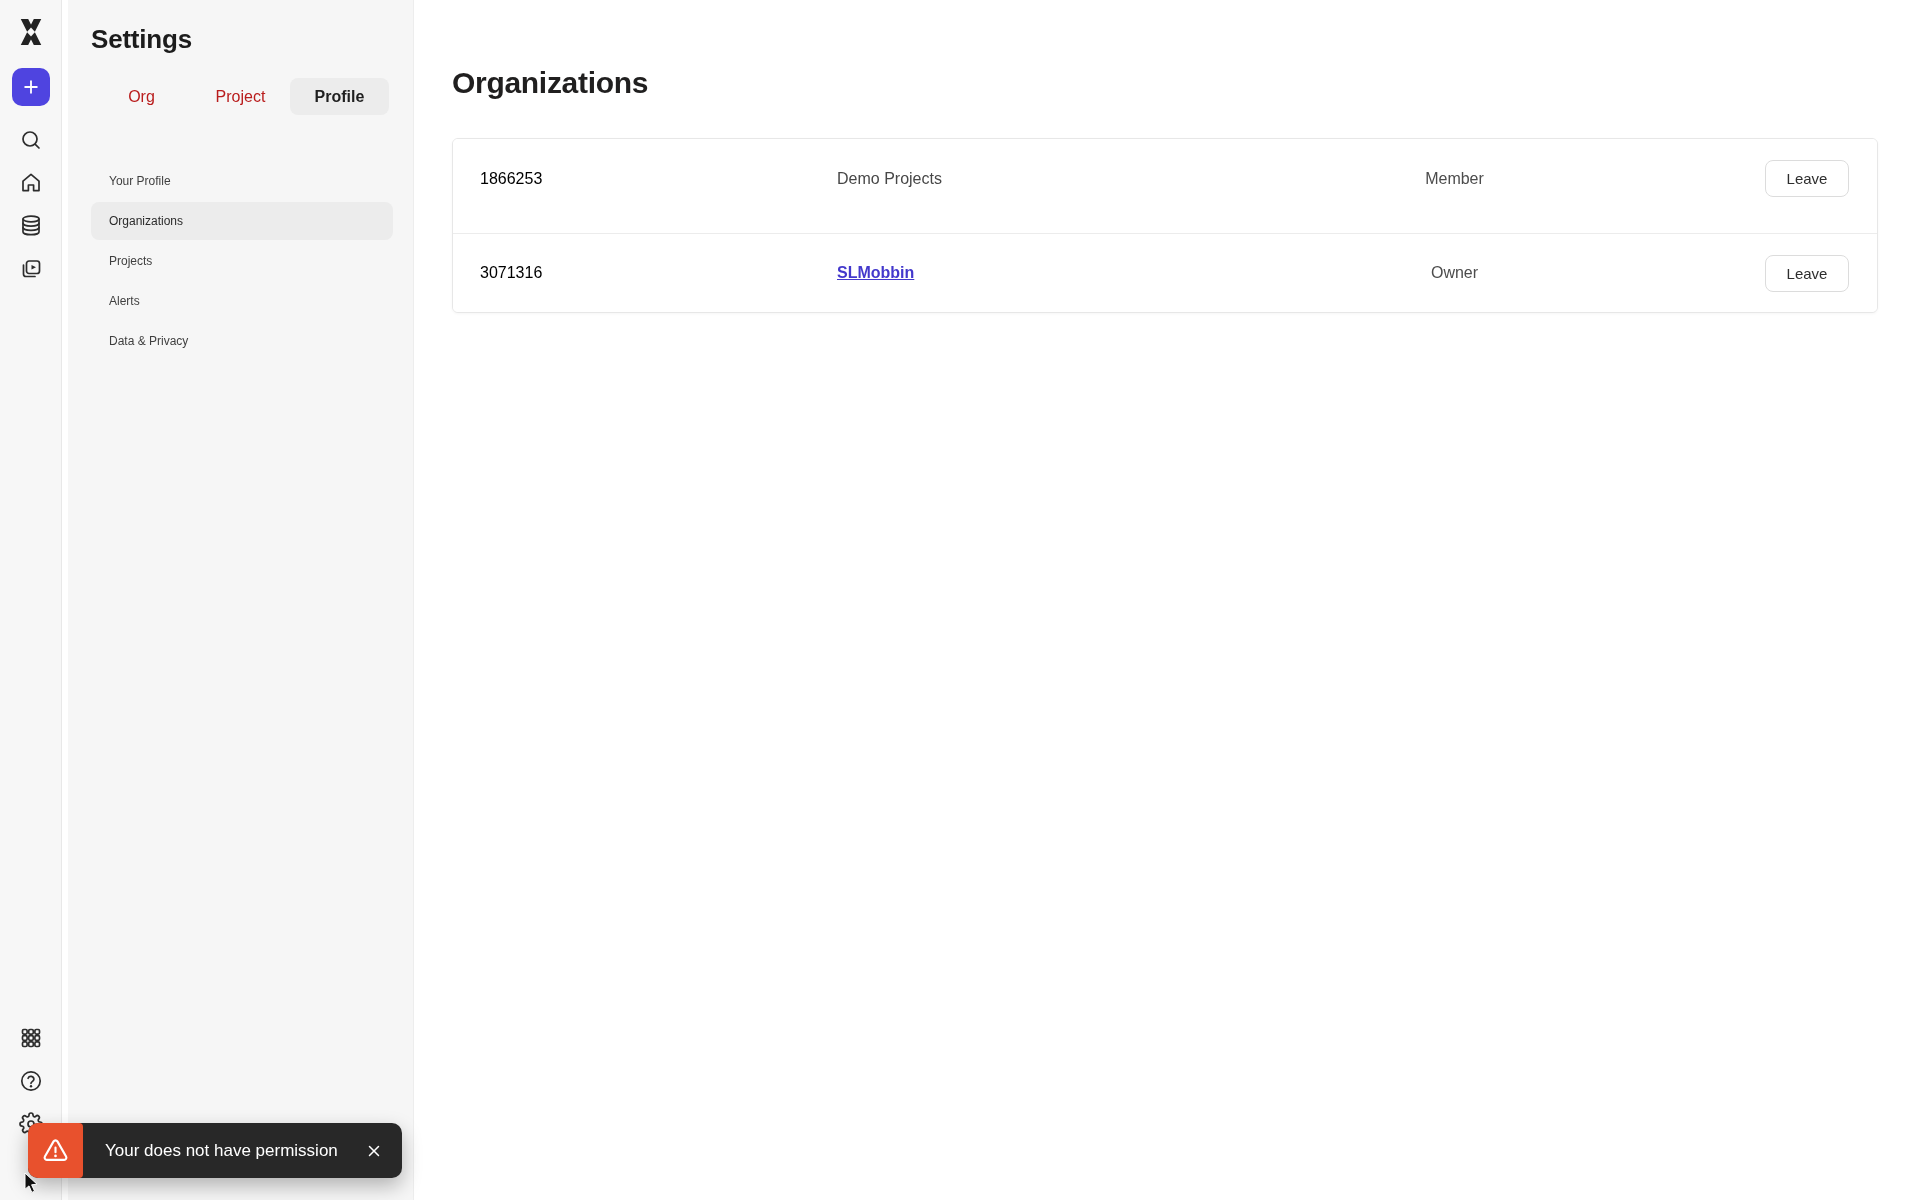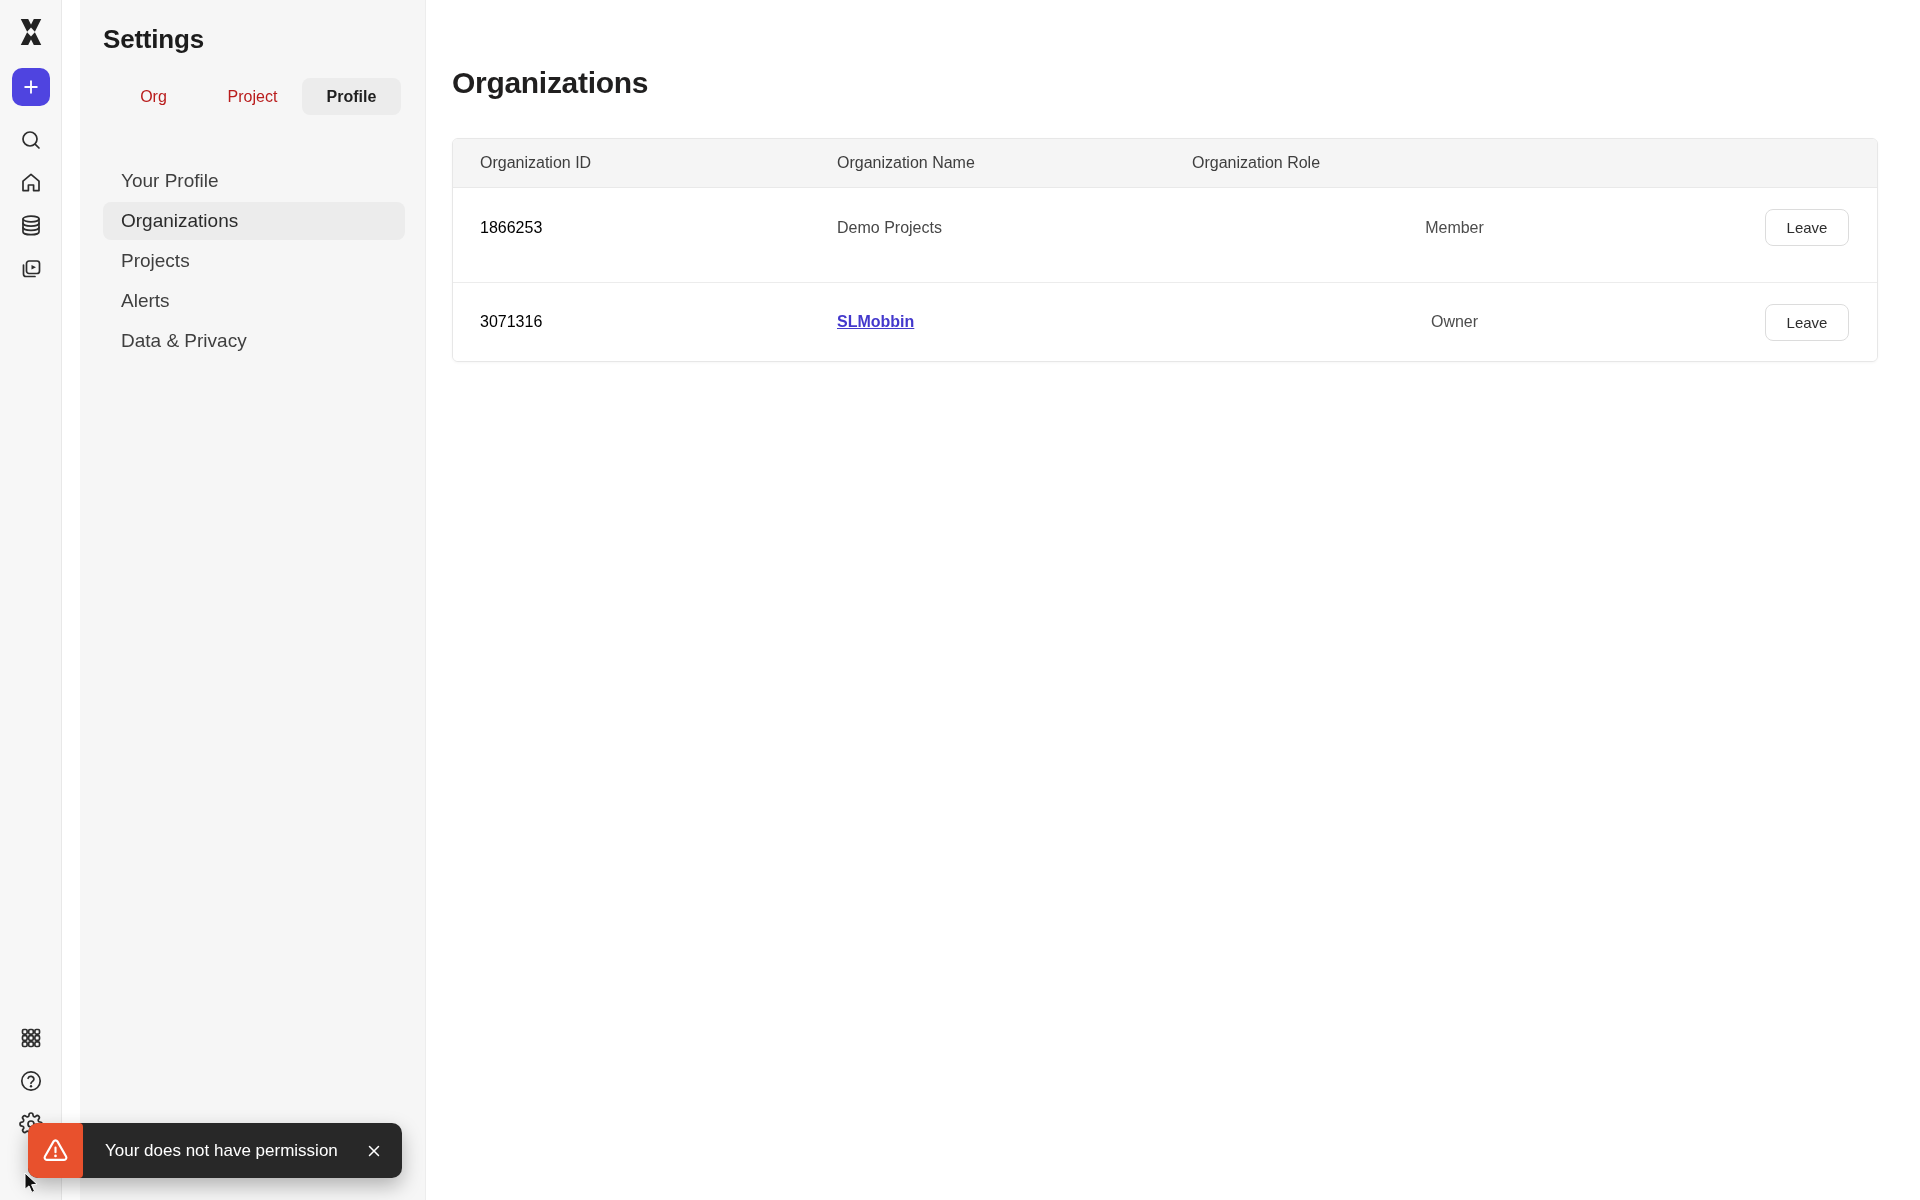--- a/index.html
+++ b/index.html
@@ -14,30 +14,30 @@
     background:#4f44e0; border:none; display:flex; align-items:center; justify-content:center; cursor:pointer; }
   .rail .icon-btn { width:36px; height:36px; margin-top:7px; border:none; background:transparent;
     display:flex; align-items:center; justify-content:center; cursor:pointer; border-radius:8px; }
   .rail .icon-btn.first-of-group { margin-top:16px; }
   .rail .bottom-group { margin-top:auto; margin-bottom:58px; display:flex; flex-direction:column; align-items:center; }
   .rail svg { stroke:#2d2d2d; fill:none; stroke-width:1.7; stroke-linecap:round; stroke-linejoin:round; }
   .rail .logo svg { stroke:none; fill:#232323; }
   .rail .plus-btn svg { stroke:#ffffff; stroke-width:2.2; }
 
   
-  .sidebar { position:fixed; left:80px; top:0; bottom:0; width:346px; background:#f6f6f6;
+  .sidebar { position:fixed; left:68px; top:0; bottom:0; width:346px; background:#f6f6f6;
     border-right:1px solid #ededed; z-index:4; }
   .sidebar h2 { margin:24px 0 0 23px; font-size:26px; font-weight:700; color:#1c1c1c; letter-spacing:-0.2px; }
   .tabbar { display:flex; margin:23px 24px 0 24px; }
   .tab { flex:1; height:37px; display:flex; align-items:center; justify-content:center;
     font-size:16px; color:#b91c1c; border-radius:8px; cursor:pointer; }
   .tab.active { background:#ececec; color:#1f1f1f; font-weight:700; }
   .nav { margin:47px 20px 0 23px; }
   .nav-item { height:38px; margin-bottom:2px; display:flex; align-items:center; padding-left:18px;
-    font-size:19px; color:#3f3f3f; border-radius:8px; cursor:pointer; }
+    font-size:12px; color:#3f3f3f; border-radius:8px; cursor:pointer; }
   .nav-item.active { background:#ececec; color:#2b2b2b; }
 
   
   .main { margin-left:408px; }
   .main h1 { margin:68px 0 0 44px; font-size:30px; font-weight:700; color:#201f1f; letter-spacing:-0.3px; line-height:1; }
   .card { margin:40px 42px 0 44px; border:1px solid #e7e7e7; border-radius:6px; overflow:hidden;
     box-shadow:0 1px 3px rgba(0,0,0,0.04); background:#fff; }
   .thead { display:grid; grid-template-columns:357px 355px 1fr 160px; height:49px; align-items:center;
     background:#f5f5f5; border-bottom:1px solid #e9e9e9; font-size:16px; color:#3e3e3e; }
   .trow  { display:grid; grid-template-columns:357px 355px 1fr 160px; height:79px; align-items:center;
@@ -155,26 +155,20 @@
     <div class="nav-item">Projects</div>
     <div class="nav-item">Alerts</div>
     <div class="nav-item">Data &amp; Privacy</div>
   </div>
 </aside>
 
 <main class="main">
   <h1>Organizations</h1>
 
   <section class="card">
-    <div class="thead">
-      <div class="cell">Organization ID</div>
-      <div class="cell">Organization Name</div>
-      <div class="cell">Organization Role</div>
-      <div class="cell action"></div>
-    </div>
 
     <div class="trow">
       <div class="cell id">1866253</div>
       <div class="cell name">Demo Projects</div>
       <div class="cell role">Member</div>
       <div class="cell action">
         <button class="leave-btn">Leave</button>
       </div>
     </div>
 

